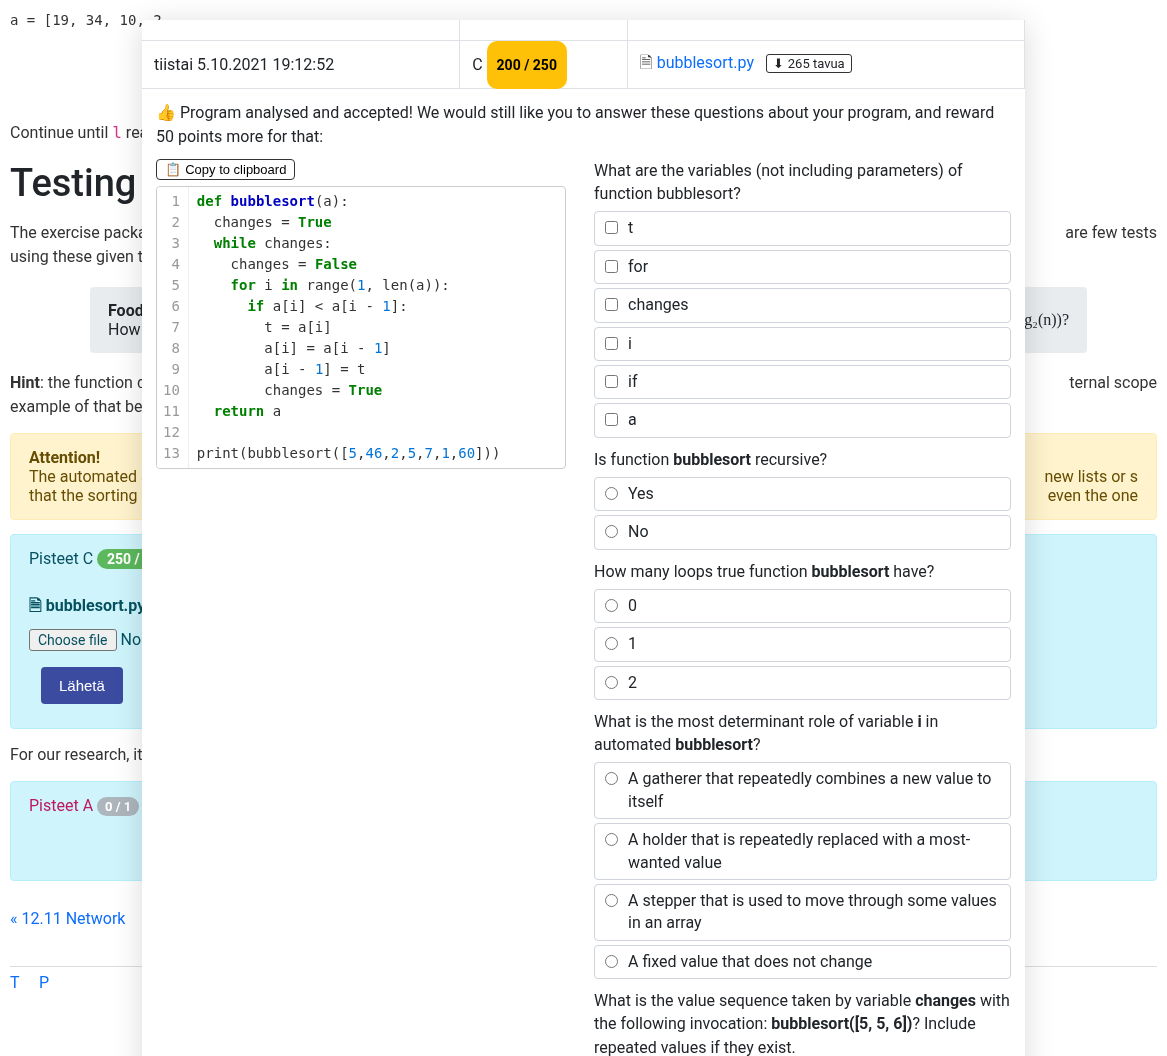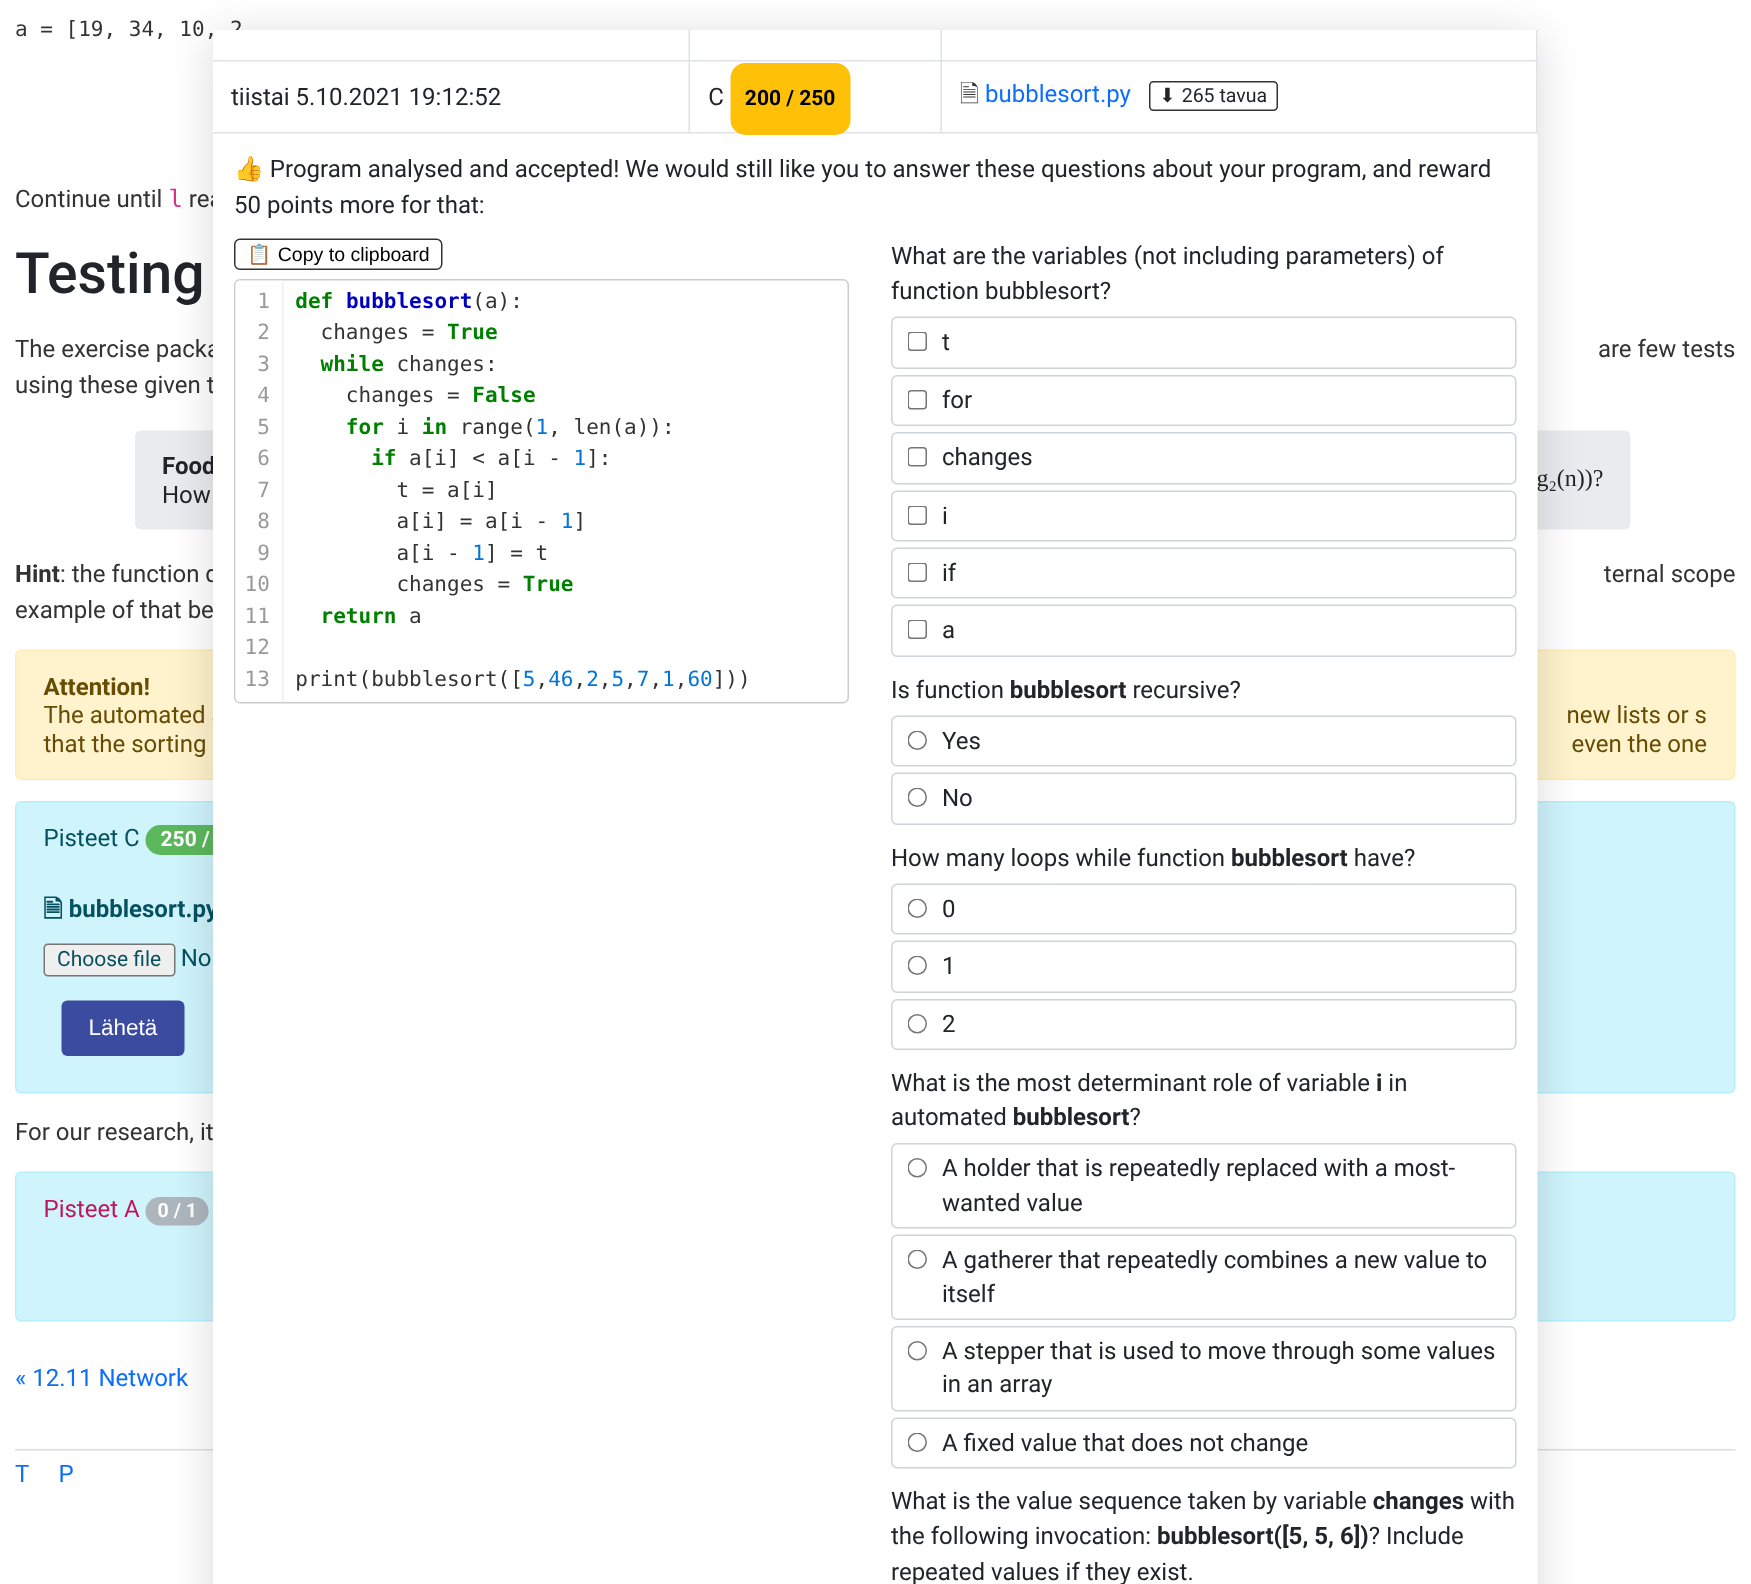--- a/index.html
+++ b/index.html
@@ -369,21 +369,21 @@
               <input type="radio" name="q2" style="">
               <span>Yes</span>
             </label>
             <label class="opt">
               <input type="radio" name="q2" style="">
               <span>No</span>
             </label>
           </div>
 
         <div class="q-text">
-          <span>How many loops while function </span><span class="strong">bubblesort</span><span> have?</span>
+          <span>How many loops true function </span><span class="strong">bubblesort</span><span> have?</span>
         </div>
         <div class="opt-group" id="q3opts">
             <label class="opt">
               <input type="radio" name="q3" style="">
               <span>0</span>
             </label>
             <label class="opt">
               <input type="radio" name="q3" style="">
               <span>1</span>
             </label>
@@ -392,25 +392,25 @@
               <span>2</span>
             </label>
           </div>
 
         <div class="q-text">
           <span>What is the most determinant role of variable </span><span class="strong">i</span><span> in automated </span><span class="strong">bubblesort</span><span>?</span>
         </div>
         <div class="opt-group" id="q4opts">
             <label class="opt">
               <input type="radio" name="q4" style="">
+              <span>A gatherer that repeatedly combines a new value to itself</span>
+            </label>
+            <label class="opt">
+              <input type="radio" name="q4" style="">
               <span>A holder that is repeatedly replaced with a most-wanted value</span>
-            </label>
-            <label class="opt">
-              <input type="radio" name="q4" style="">
-              <span>A gatherer that repeatedly combines a new value to itself</span>
             </label>
             <label class="opt">
               <input type="radio" name="q4" style="">
               <span>A stepper that is used to move through some values in an array</span>
             </label>
             <label class="opt">
               <input type="radio" name="q4" style="">
               <span>A fixed value that does not change</span>
             </label>
           </div>

